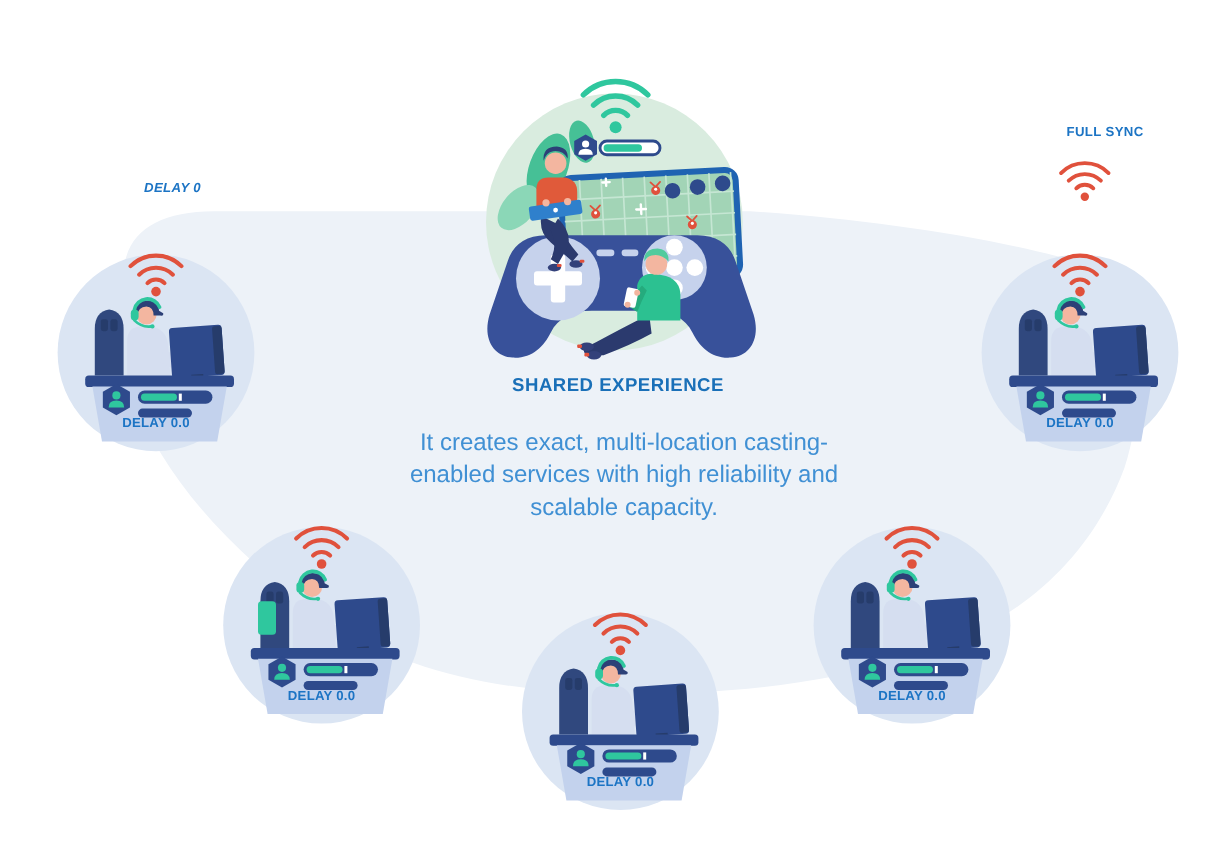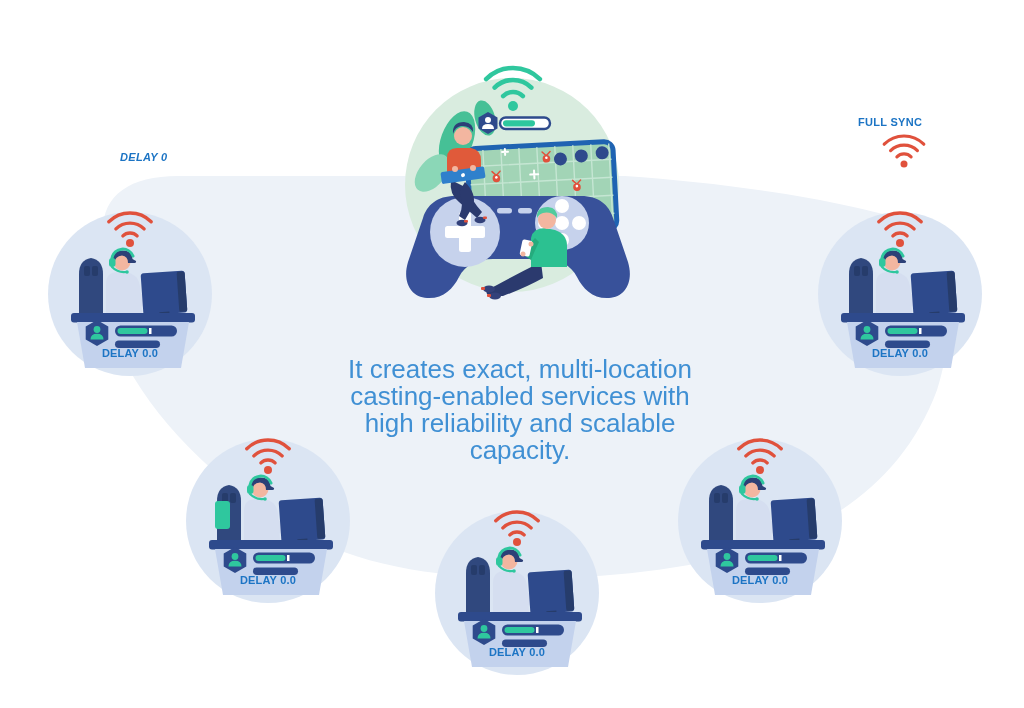--- a/index.html
+++ b/index.html
@@ -10,24 +10,24 @@
     --shirt_light:#d5def0; --shirt_orange:#e05a3a; --shirt_teal:#2cc191;
     --hair_green:#52cb9d; --pants_navy:#2b3a6e; --laptop_blue:#2f80cc;
   }
   html,body{margin:0;padding:0;background:#fff;}
   .canvas{position:relative;width:1024px;height:708px;background:#fff;overflow:hidden;
           font-family:"Liberation Sans",sans-serif;}
   .abs{position:absolute;}
   .bg-blob{left:0;top:0;}
   .corner-label{font-size:11px;font-weight:bold;color:var(--label_blue);letter-spacing:.3px;}
   .delay-zero{left:120px;top:151px;font-style:italic;}
-  .full-sync-label{left:858px;top:116px;width:95px;text-align:left;}
+  .full-sync-label{left:858px;top:104px;width:95px;text-align:right;}
   .page-title{left:330px;top:313px;width:370px;text-align:center;font-size:15.5px;
               font-weight:bold;color:var(--title_blue);letter-spacing:.4px;}
-  .description{left:333px;top:356px;width:374px;text-align:center;font-size:26px;
+  .description{left:333px;top:356px;width:374px;text-align:center;font-size:20px;
                line-height:27px;color:var(--body_blue);}
   .gamer-card{position:absolute;width:168px;height:202px;margin:0;text-decoration:underline;}
   .gamer-card svg{display:block;}
   .delay-label{position:absolute;left:0;top:169px;width:168px;text-align:center;
                font-size:11px;font-weight:bold;color:var(--label_blue);letter-spacing:.2px;}
   .pc-tower{position:absolute;left:31px;top:96px;width:15px;height:28px;
             background:var(--teal);border-radius:3px;}
   
   .f-navy{fill:var(--navy)} .f-cnavy{fill:var(--controller_navy)} .f-teal{fill:var(--teal)}
   .f-red{fill:var(--red)} .f-desk{fill:var(--desk)} .f-circle{fill:var(--card_circle)}
@@ -222,20 +222,21 @@
       <path class="f-tshirt" d="M 146 225 L 146 196 Q 148 186 160 186 L 170 188 Q 182 192 182 204 L 182 225 Z"></path>
       <path fill="#25ab7d" d="M 150 196 Q 142 204 140 214 L 146 218 Q 150 208 154 200 Z"></path>
       <rect class="f-white" x="136" y="198" width="10" height="16" rx="2" transform="rotate(12 141 206)"></rect>
       <circle class="f-skin" cx="138" cy="212" r="2.5"></circle>
       <circle class="f-skin" cx="146" cy="202" r="2.5"></circle>
       <circle class="f-skin" cx="162" cy="178" r="9"></circle>
       <path class="f-ghair" d="M 152 176 Q 151 165 163 165 Q 173 166 172 176 Q 166 169 158 171 Q 154 172 152 176 Z"></path>
     </g>
   </svg>
 
+  <div class="abs page-title">SHARED EXPERIENCE</div>
   <div class="abs description">It creates exact, multi-location casting-enabled services with high reliability and scalable capacity.</div>
 
   <figure class="gamer-card" style="left:46px;top:178px">
     <svg width="168" height="202" viewBox="0 0 168 202" aria-hidden="true">
         <use href="#gamer-symbol"></use>
       </svg>
     <figcaption class="delay-label">DELAY 0.0</figcaption>
   </figure>
 
   <figure class="gamer-card" style="left:816px;top:178px">

